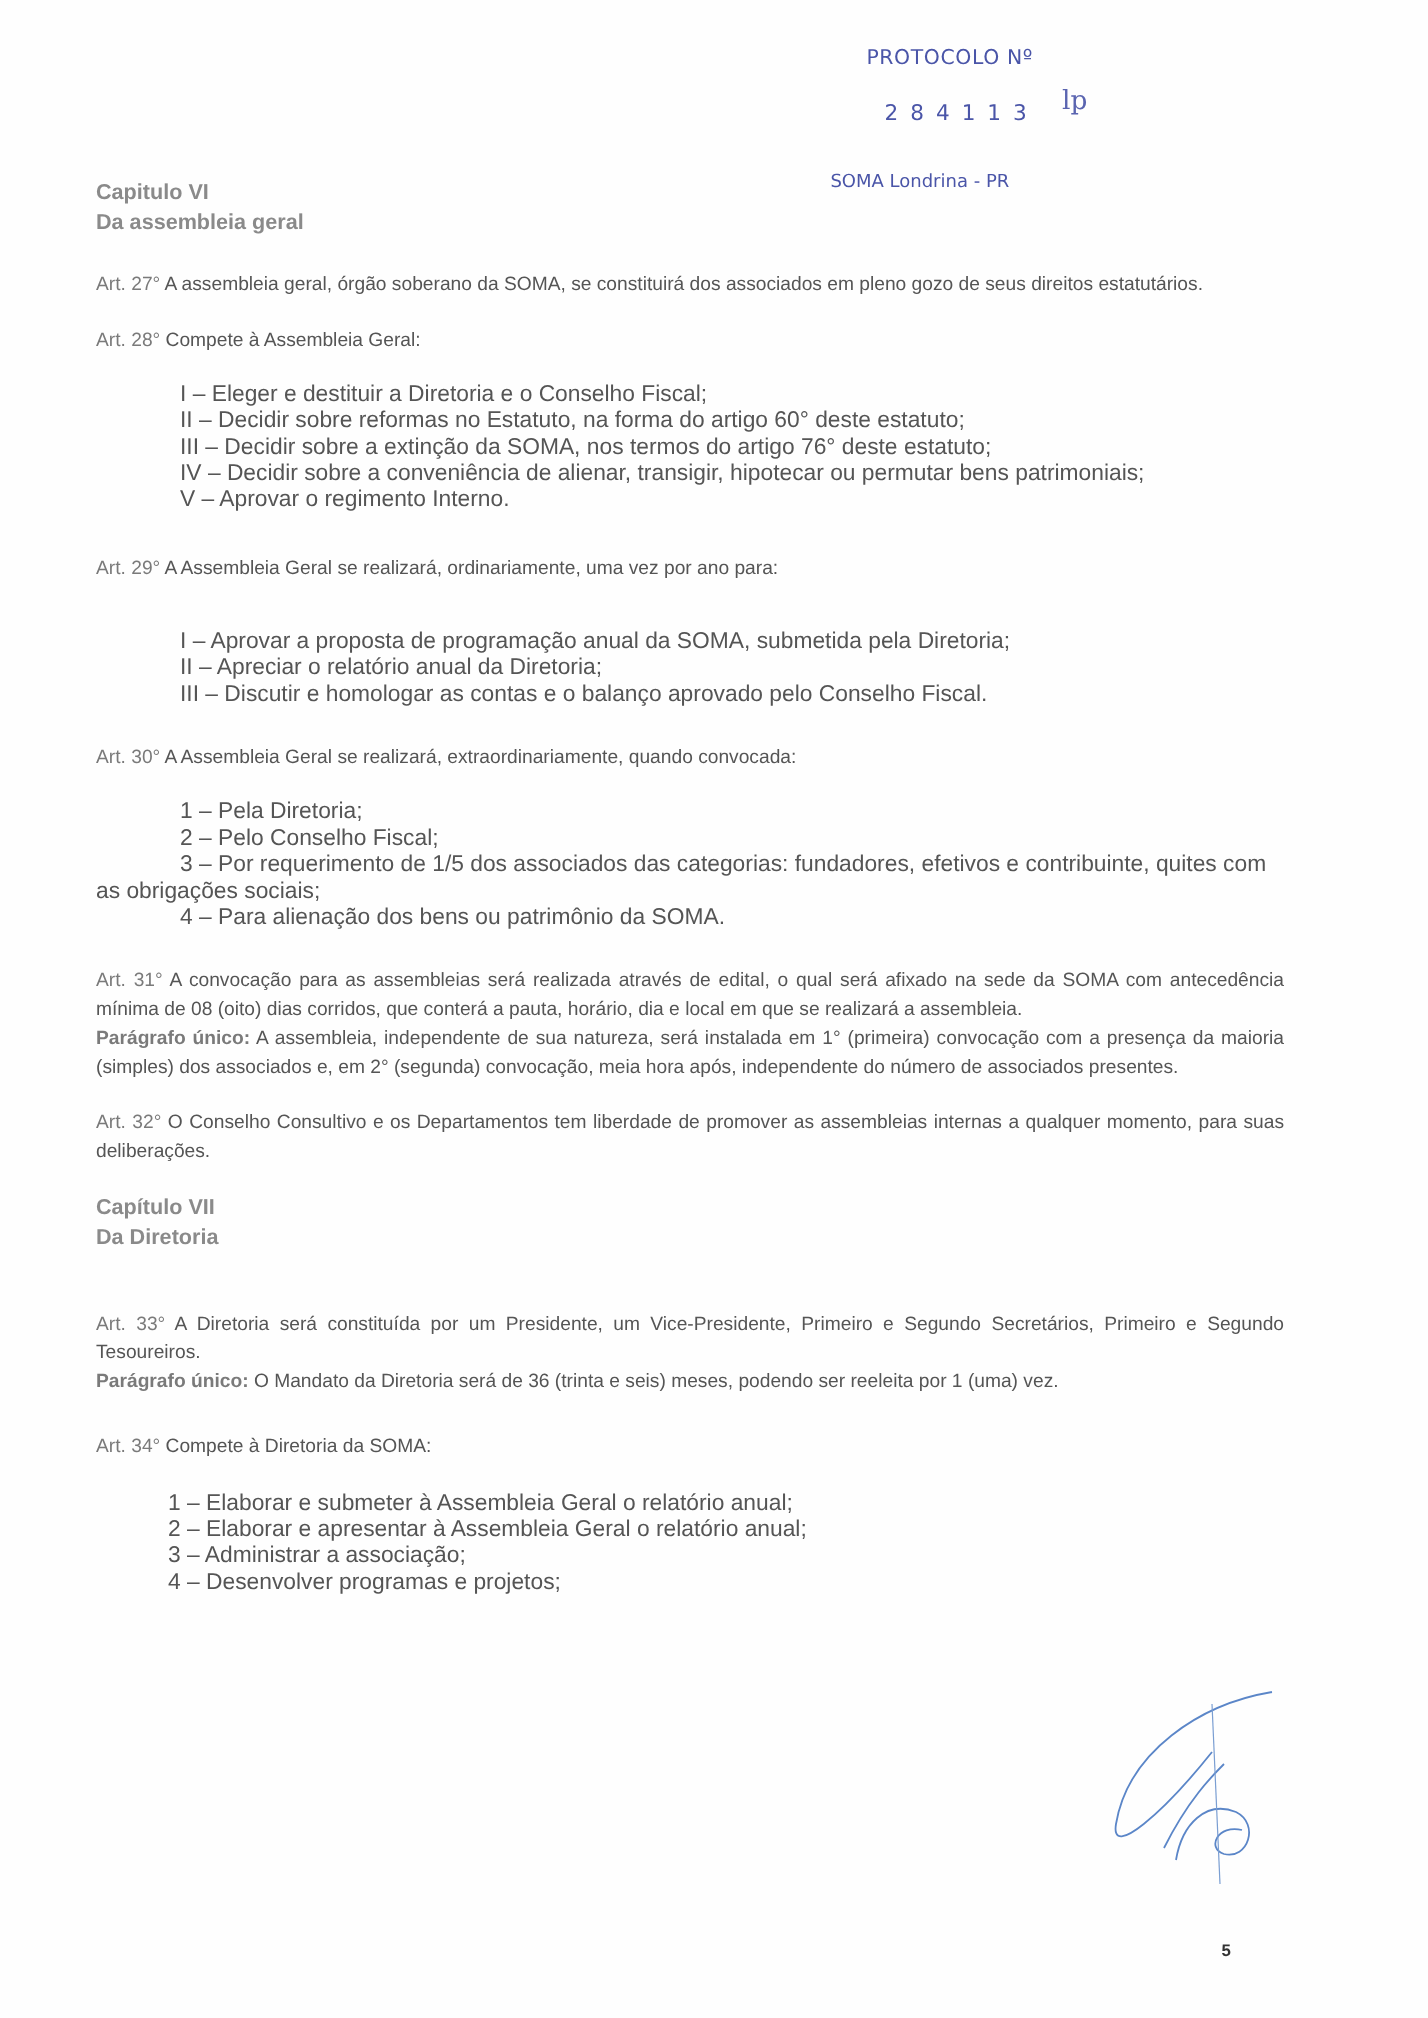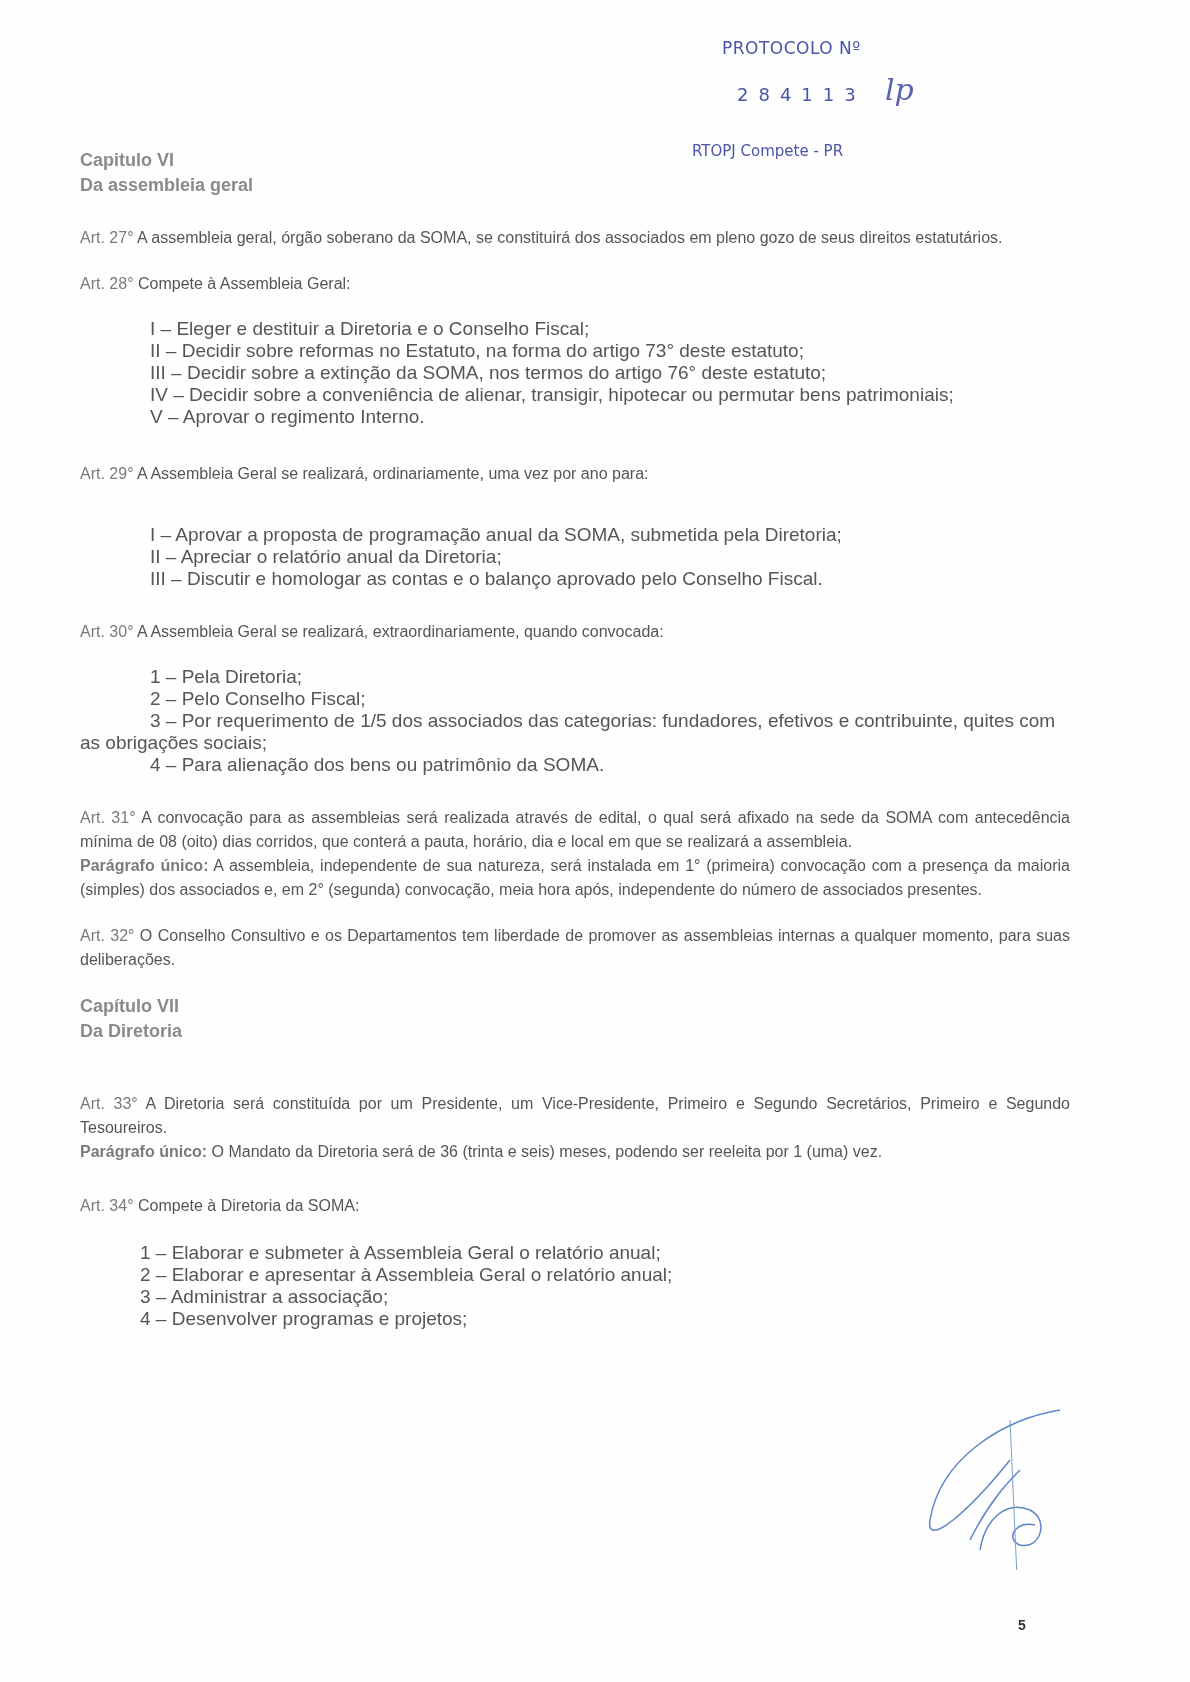--- a/index.html
+++ b/index.html
@@ -11,21 +11,21 @@
     font-family: "Liberation Sans", sans-serif;
     color: #555;
   }
   .stamp {
     position: absolute;
     color: #4a55a8;
     font-family: "DejaVu Sans", sans-serif;
   }
   .stamp-title { left: 722px; top: 38px; font-size: 17px; letter-spacing: 0.5px; text-align: right; }
   .stamp-number { left: 737px; top: 84px; font-size: 18px; letter-spacing: 10px; }
-  .stamp-initials { left: 885px; top: 72px; font-size: 30px; font-style: italic; font-family: "DejaVu Serif", serif; color: #5a64b0; }
+  .stamp-initials { left: 885px; top: 72px; font-size: 22px; font-family: "DejaVu Serif", serif; color: #5a64b0; }
   .stamp-office { left: 692px; top: 142px; font-size: 15px; }
 
   .content { position: absolute; left: 80px; top: 148px; width: 990px; }
   .chapter { font-size: 18px; color: #8a8a8a; line-height: 25px; }
   .chapter .bold { font-weight: bold; }
   .art { font-size: 16px; line-height: 24px; margin: 0; text-align: justify; }
   .art-label { color: #7a7a7a; }
   .list { margin: 0; padding: 0; list-style: none; }
   .list li { font-size: 19px; line-height: 22px; padding-left: 70px; text-indent: 0; }
   .list li.wrap { padding-left: 0; text-indent: 70px; }
@@ -33,34 +33,34 @@
 
   .page-num { position: absolute; left: 1018px; top: 1617px; font-size: 14px; color: #333; font-weight: bold; }
   .signature { position: absolute; left: 910px; top: 1400px; width: 170px; height: 170px; }
 </style>
 </head>
 <body>
 
 <div class="stamp stamp-title">PROTOCOLO Nº</div>
 <div class="stamp stamp-number">284113</div>
 <div class="stamp stamp-initials">lp</div>
-<div class="stamp stamp-office">RTOPJ Compete - PR</div>
+<div class="stamp stamp-office">SOMA Londrina - PR</div>
 
 <div class="content">
   <div class="chapter">
     <div class="bold">Capitulo VI</div>
     <div class="bold">Da assembleia geral</div>
   </div>
 
   <p class="art" style="margin-top:28px"><span class="art-label">Art. 27°</span><span> A assembleia geral, órgão soberano da SOMA, se constituirá dos associados em pleno gozo de seus direitos estatutários.</span></p>
 
   <p class="art" style="margin-top:22px"><span class="art-label">Art. 28°</span><span> Compete à Assembleia Geral:</span></p>
   <ul class="list" style="margin-top:22px">
     <li>I – Eleger e destituir a Diretoria e o Conselho Fiscal;</li>
-    <li>II – Decidir sobre reformas no Estatuto, na forma do artigo 73° deste estatuto;</li>
+    <li>II – Decidir sobre reformas no Estatuto, na forma do artigo 60° deste estatuto;</li>
     <li>III – Decidir sobre a extinção da SOMA, nos termos do artigo 76° deste estatuto;</li>
     <li class="wrap">IV – Decidir sobre a conveniência de alienar, transigir, hipotecar ou permutar bens patrimoniais;</li>
     <li>V – Aprovar o regimento Interno.</li>
   </ul>
 
   <p class="art" style="margin-top:34px"><span class="art-label">Art. 29°</span><span> A Assembleia Geral se realizará, ordinariamente, uma vez por ano para:</span></p>
   <ul class="list" style="margin-top:38px">
     <li>I – Aprovar a proposta de programação anual da SOMA, submetida pela Diretoria;</li>
     <li>II – Apreciar o relatório anual da Diretoria;</li>
     <li>III – Discutir e homologar as contas e o balanço aprovado pelo Conselho Fiscal.</li>

